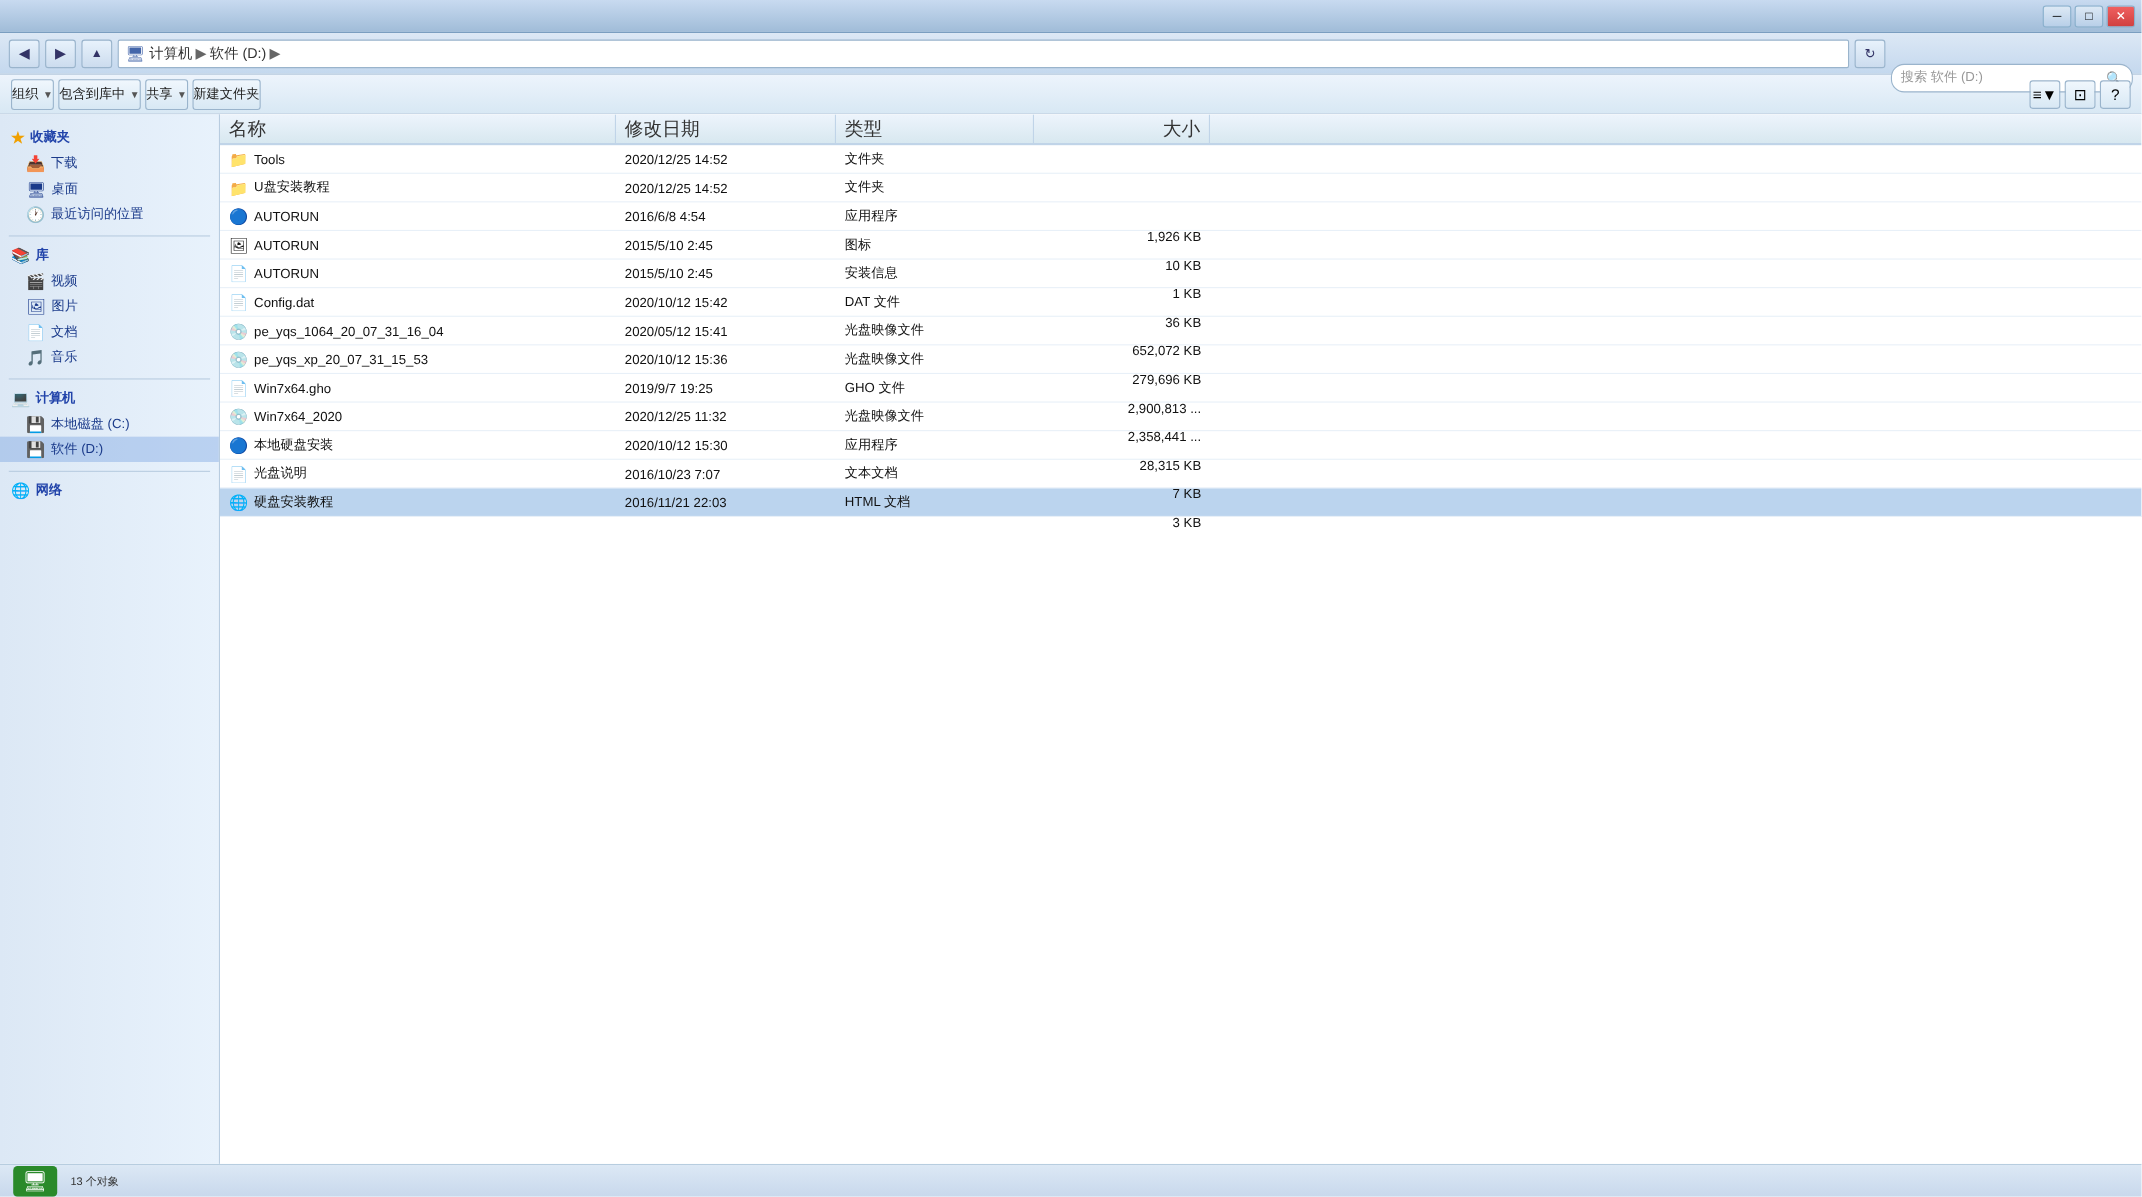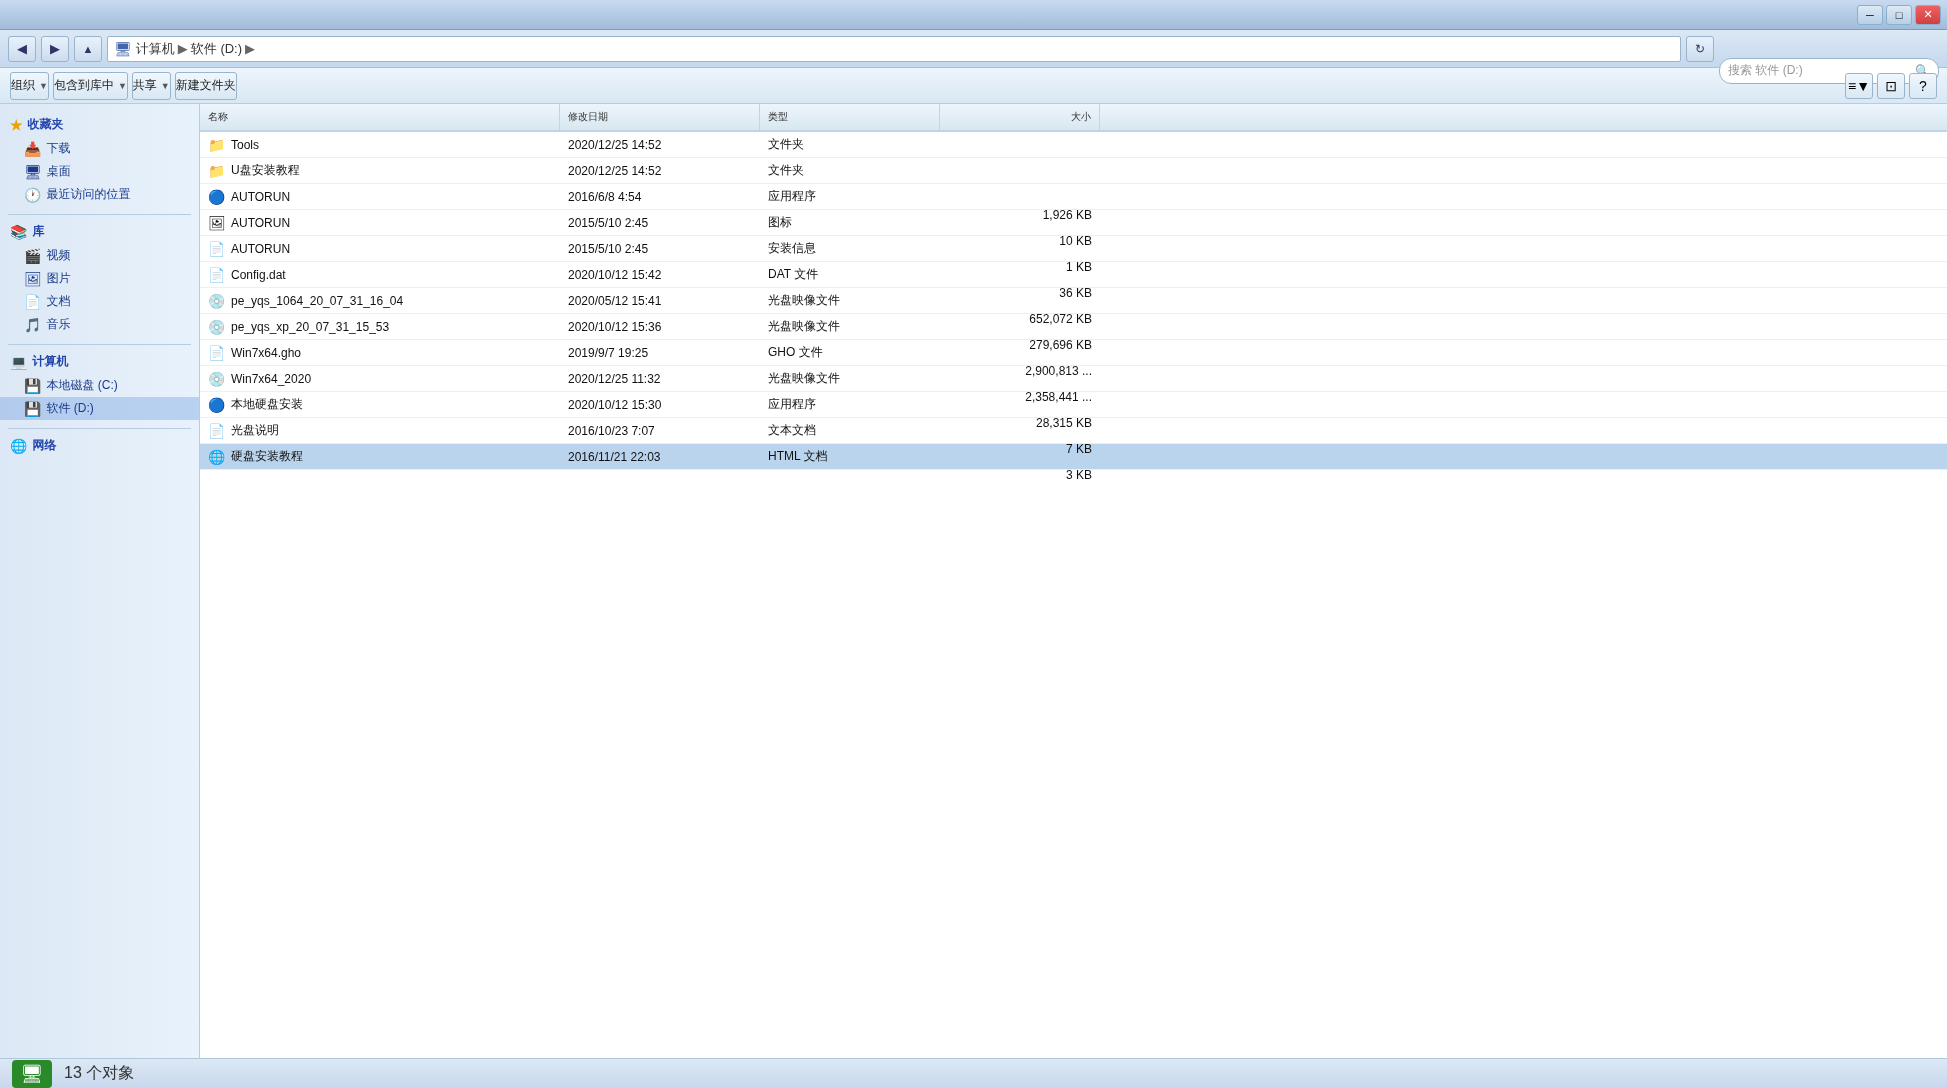--- a/index.html
+++ b/index.html
@@ -226,21 +226,21 @@
       height: 28px;
       background: linear-gradient(to bottom, #edf4fc, #d8e8f0);
       border-bottom: 2px solid #c0d4e8;
       padding: 0;
       position: sticky;
       top: 0;
       z-index: 10;
     }
     .col-header {
       padding: 0 8px;
-      font-size: 10px;
+      font-size: 17px;
       color: #333;
       border-right: 1px solid #c0d4e8;
       height: 100%;
       display: flex;
       align-items: center;
       cursor: pointer;
       user-select: none;
     }
     .col-name { width: 360px; }
     .col-date { width: 200px; }
@@ -300,21 +300,21 @@
       height: 28px;
       background: #2a8a2a;
       border-radius: 4px;
       display: flex;
       align-items: center;
       justify-content: center;
       color: #fff;
       font-size: 18px;
     }
     .status-text {
-      font-size: 16px;
+      font-size: 10px;
       color: #333;
     }
   </style>
 </head>
 <body>
 
 <div class="title-bar">
   <div class="title-btn">─</div>
   <div class="title-btn">□</div>
   <div class="title-btn close-btn">✕</div>

